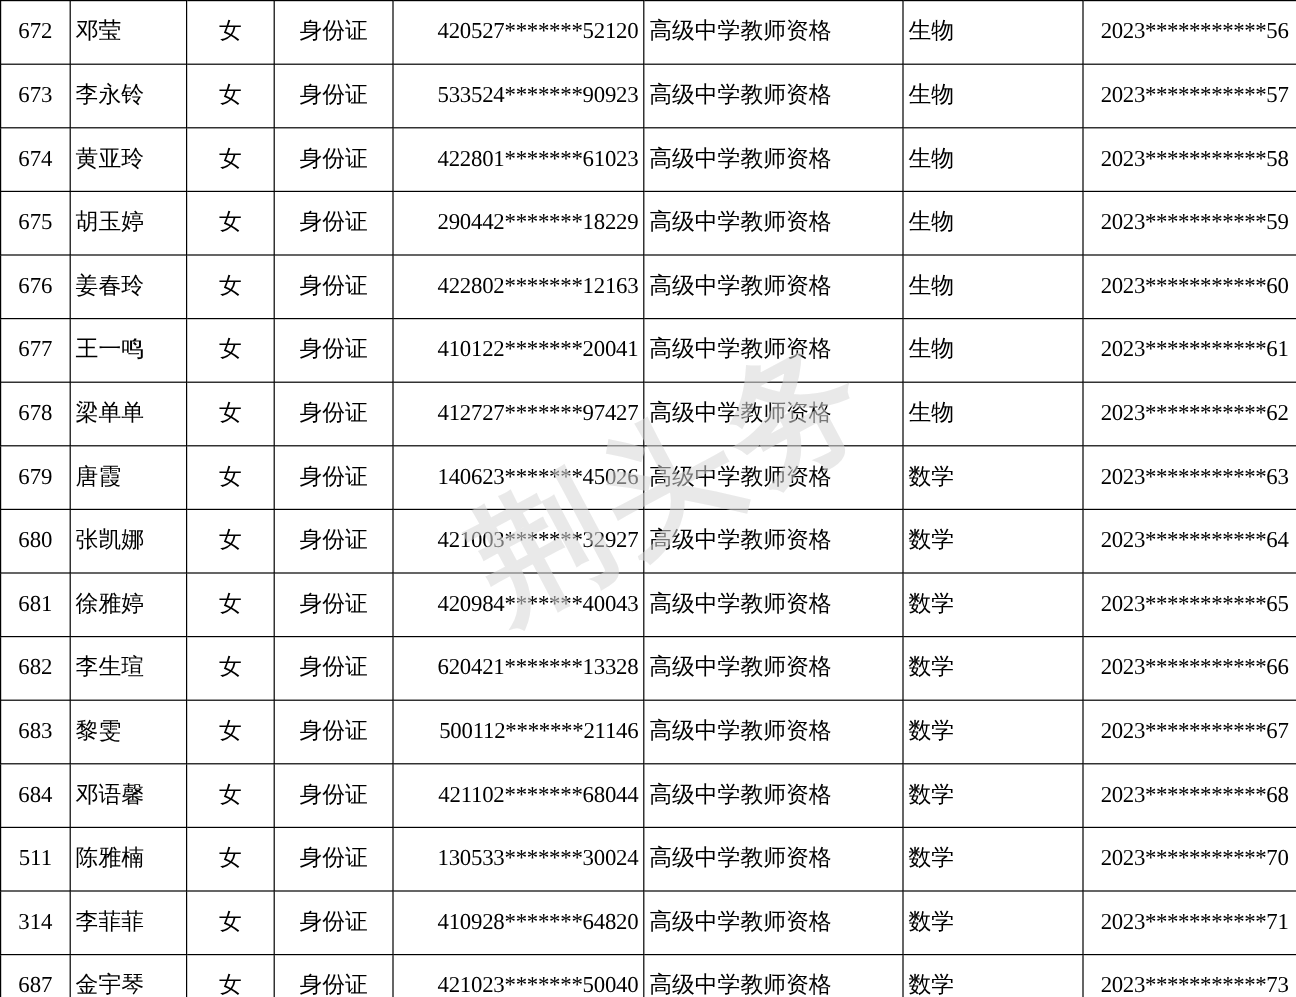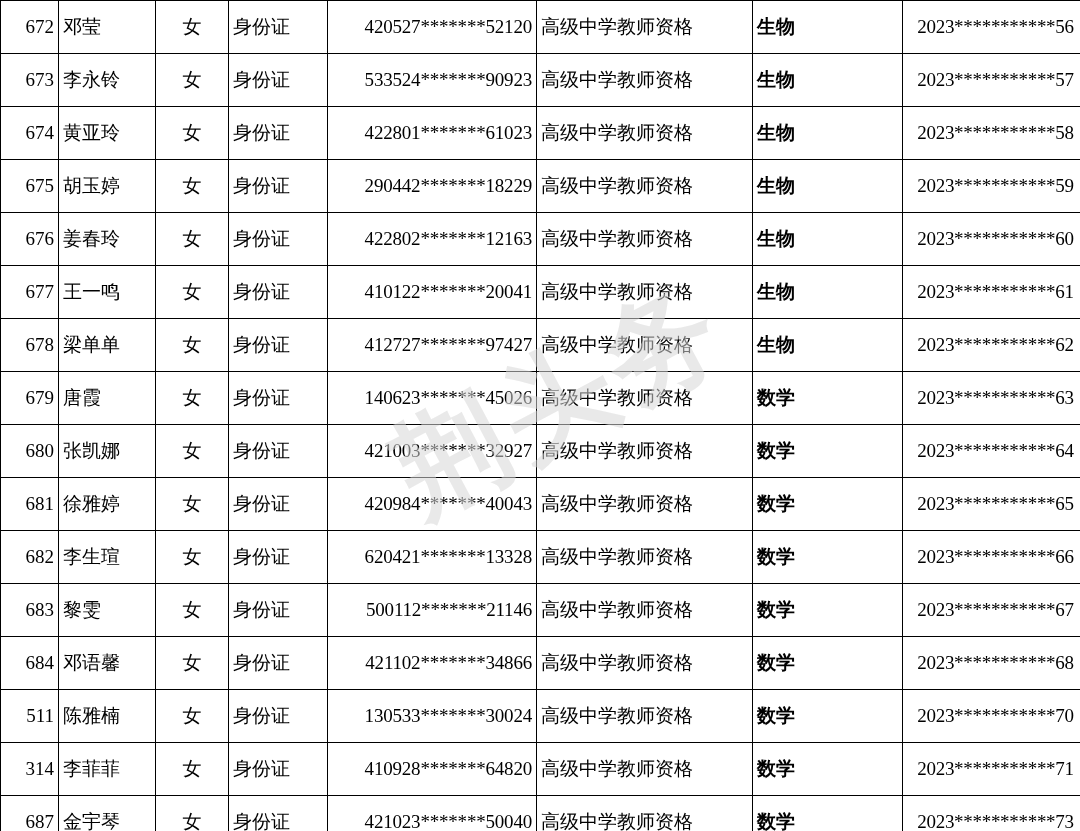--- a/index.html
+++ b/index.html
@@ -40,27 +40,27 @@
   
   col.c-seq     { width: 58px; }
   col.c-name    { width: 97px; }
   col.c-gender  { width: 73px; }
   col.c-idtype  { width: 99px; }
   col.c-idno    { width: 209px; }
   col.c-cert    { width: 216px; }
   col.c-subject { width: 150px; }
   col.c-certno  { width: 186px; }
 
-  td.seq     { text-align: right; }
+  td.seq     { text-align: center; }
   td.name    { text-align: left; }
   td.gender  { text-align: center; }
-  td.idtype  { text-align: left; font-family: Liberation Serif, serif; }
+  td.idtype  { text-align: center; font-family: Liberation Serif, serif; }
   td.idno    { text-align: right; letter-spacing: -0.2px; }
   td.cert    { text-align: left; padding-left: 10px; }
-  td.subject { text-align: left; padding-left: 14px; font-weight: bold; }
+  td.subject { text-align: left; padding-left: 14px; }
   td.certno  { text-align: center; letter-spacing: -0.3px; }
 
   
   .watermark {
     position: absolute;
     left: 396px;
     top: 330px;
     width: 320px;
     height: 200px;
     pointer-events: none;
@@ -212,21 +212,21 @@
           <td class="idno">500112*******21146</td>
           <td class="cert">高级中学教师资格</td>
           <td class="subject">数学</td>
           <td class="certno">2023***********67</td>
         </tr>
         <tr>
           <td class="seq">684</td>
           <td class="name">邓语馨</td>
           <td class="gender">女</td>
           <td class="idtype">身份证</td>
-          <td class="idno">421102*******34866</td>
+          <td class="idno">421102*******68044</td>
           <td class="cert">高级中学教师资格</td>
           <td class="subject">数学</td>
           <td class="certno">2023***********68</td>
         </tr>
         <tr>
           <td class="seq">511</td>
           <td class="name">陈雅楠</td>
           <td class="gender">女</td>
           <td class="idtype">身份证</td>
           <td class="idno">130533*******30024</td>

